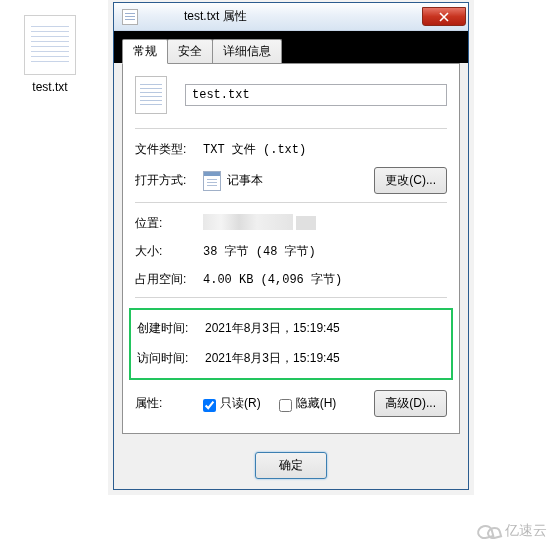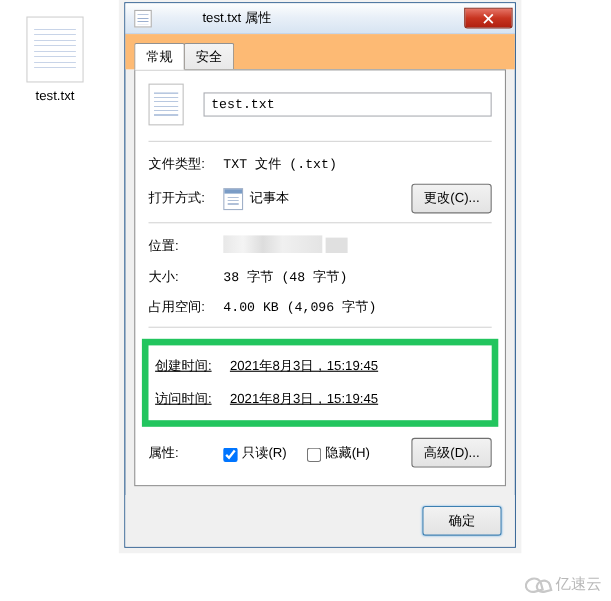--- a/index.html
+++ b/index.html
@@ -12,21 +12,21 @@
 
 .dialog { position: absolute; left: 113px; top: 2px; width: 356px; border: 1px solid #2b5c8f; background: #f0f0f0; box-shadow: 0 0 0 5px rgba(0,0,0,0.05); }
 
 .titlebar { height: 28px; background: linear-gradient(to bottom, #fdfefe 0%, #e9f0f8 45%, #d7e4f2 100%); display: flex; align-items: center; padding: 0 0 0 8px; border-bottom: 1px solid #c6d5e8; }
 .titlebar-icon { width: 16px; height: 16px; background: #fff; border: 1px solid #b0b0b0; margin-right: 6px; position: relative; }
 .titlebar-icon::before { content: ""; position: absolute; top: 3px; left: 2px; right: 2px; height: 9px; background: repeating-linear-gradient(to bottom, #9cb0d0 0, #9cb0d0 1px, transparent 1px, transparent 3px); }
 .titlebar-text { flex: 1; font-size: 12px; color: #000; margin-left: 40px; }
 .close-btn { width: 44px; height: 19px; background: linear-gradient(to bottom, #e67466 0%, #c83420 50%, #b02010 100%); border: 1px solid #8a2818; border-radius: 0 0 3px 3px; color: #fff; display: flex; align-items: center; justify-content: center; margin-right: 2px; cursor: pointer; }
 .close-btn svg { width: 10px; height: 10px; }
 
-.tabs { display: flex; padding: 8px 8px 0 8px; background: #fdba74; }
+.tabs { display: flex; padding: 8px 8px 0 8px; background: #000000; }
 .tab { padding: 3px 10px; border: 1px solid #919191; border-bottom: none; background: linear-gradient(to bottom, #f4f4f4, #e8e8e8); font-size: 12px; margin-right: -1px; cursor: pointer; border-radius: 2px 2px 0 0; }
 .tab.active { background: #fff; position: relative; z-index: 2; border-bottom: 1px solid #fff; margin-bottom: -1px; }
 
 .tab-content { margin: 0 8px 8px 8px; background: #fff; border: 1px solid #919191; padding: 12px 12px 8px 12px; }
 
 .row { display: flex; align-items: center; margin-bottom: 8px; min-height: 20px; }
 .row-label { width: 68px; color: #000; flex-shrink: 0; }
 .row-value { color: #000; }
 
 .file-icon-sm { width: 32px; height: 38px; background: #fff; border: 1px solid #c0c0c0; position: relative; margin-right: 18px; }
@@ -44,29 +44,29 @@
 .open-row { display: flex; align-items: center; }
 .open-row .row-value-wrap { flex: 1; display: flex; align-items: center; }
 
 .hr { border: none; border-top: 1px solid #d5d5d5; margin: 6px 0 10px 0; }
 
 .blur-box { display: inline-block; width: 90px; height: 16px; background: linear-gradient(to right, #e8e8e8 0%, #f4f4f4 20%, #ddd 40%, #f0f0f0 60%, #e4e4e4 100%); filter: blur(0.5px); }
 .blur-box2 { display: inline-block; width: 20px; height: 14px; background: #e0e0e0; }
 
 .mono { font-family: "Courier New", monospace; }
 
-.time-group { border: 6px solid #22c55e; padding: 8px 6px; margin: 2px -6px 10px -6px; text-decoration: underline; }
+.time-group { border: 2px solid #22c55e; padding: 8px 6px; margin: 2px -6px 10px -6px; }
 .time-group .row { margin-bottom: 10px; }
 .time-group .row:last-child { margin-bottom: 2px; }
 
 .attr-row { display: flex; align-items: center; }
 .checkbox-wrap { display: inline-flex; align-items: flex-end; margin-right: 18px; }
 .checkbox-wrap input { margin-right: 4px; }
 
-.footer { padding: 10px 12px; display: flex; justify-content: flex-end; gap: 24px; background: #f0f0f0; }
+.footer { padding: 10px 12px; display: flex; justify-content: center; gap: 24px; background: #f0f0f0; }
 
 .watermark { position: absolute; right: 8px; bottom: 6px; display: flex; align-items: center; color: #b8b8b8; font-size: 14px; }
 .watermark-icon { width: 24px; height: 16px; margin-right: 4px; position: relative; }
 .watermark-icon::before, .watermark-icon::after { content: ""; position: absolute; border: 2px solid #c8c8c8; border-radius: 50% 50% 0 50%; }
 .watermark-icon::before { width: 12px; height: 10px; left: 0; top: 2px; transform: rotate(-15deg); }
 .watermark-icon::after { width: 10px; height: 8px; left: 10px; top: 4px; transform: rotate(-15deg); }
 </style>
 </head>
 <body>
 
@@ -82,20 +82,21 @@
     <div class="close-btn">
       <svg viewBox="0 0 10 10">
           <path d="M1 1 L9 9 M9 1 L1 9" stroke="#fff" stroke-width="1.6" fill="none"></path>
         </svg>
     </div>
   </div>
 
   <div class="tabs">
     <div class="tab active">常规</div>
     <div class="tab">安全</div>
+    <div class="tab">详细信息</div>
   </div>
 
   <div class="tab-content">
 
     <div class="row" style="margin-bottom:14px;">
       <div class="file-icon-sm"></div>
       <input class="filename-input" value="test.txt" style="">
     </div>
 
     <hr class="hr">

